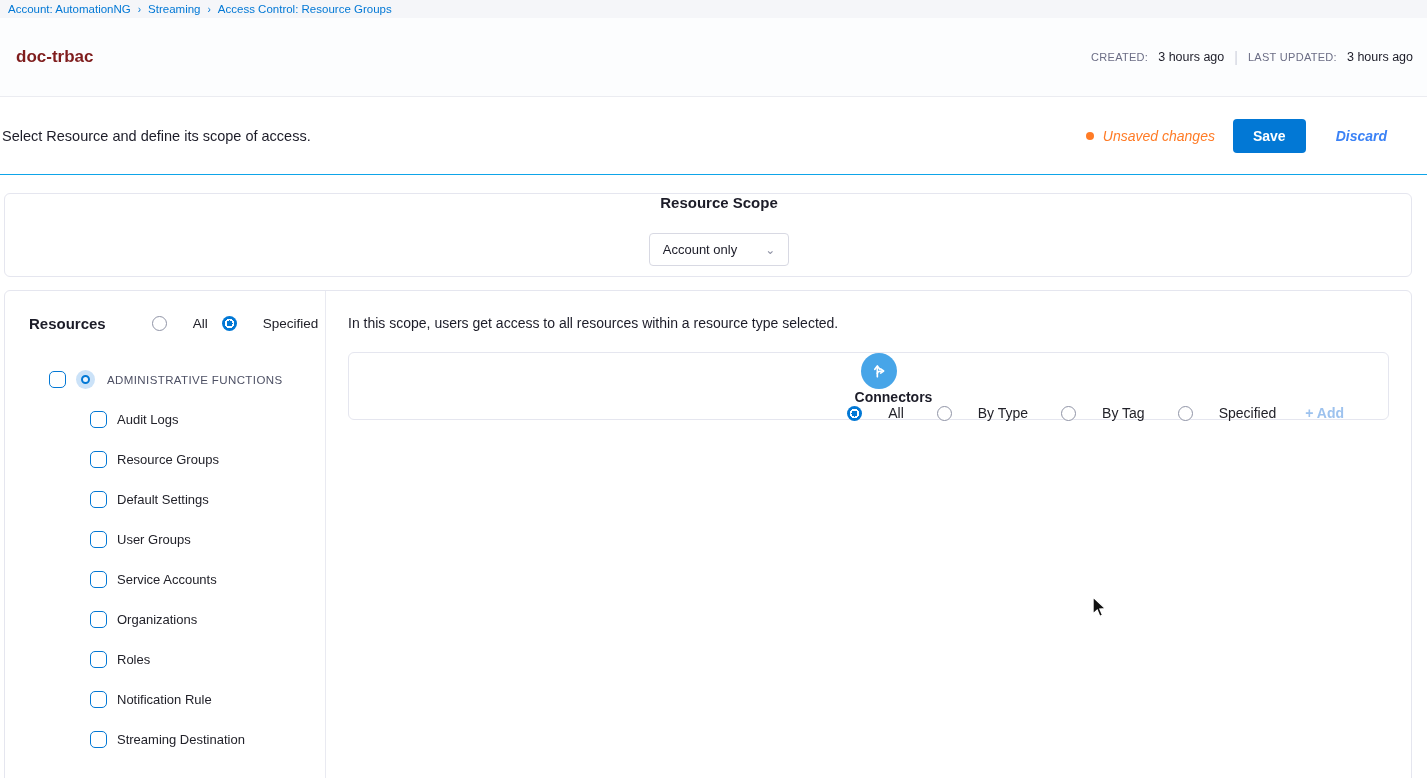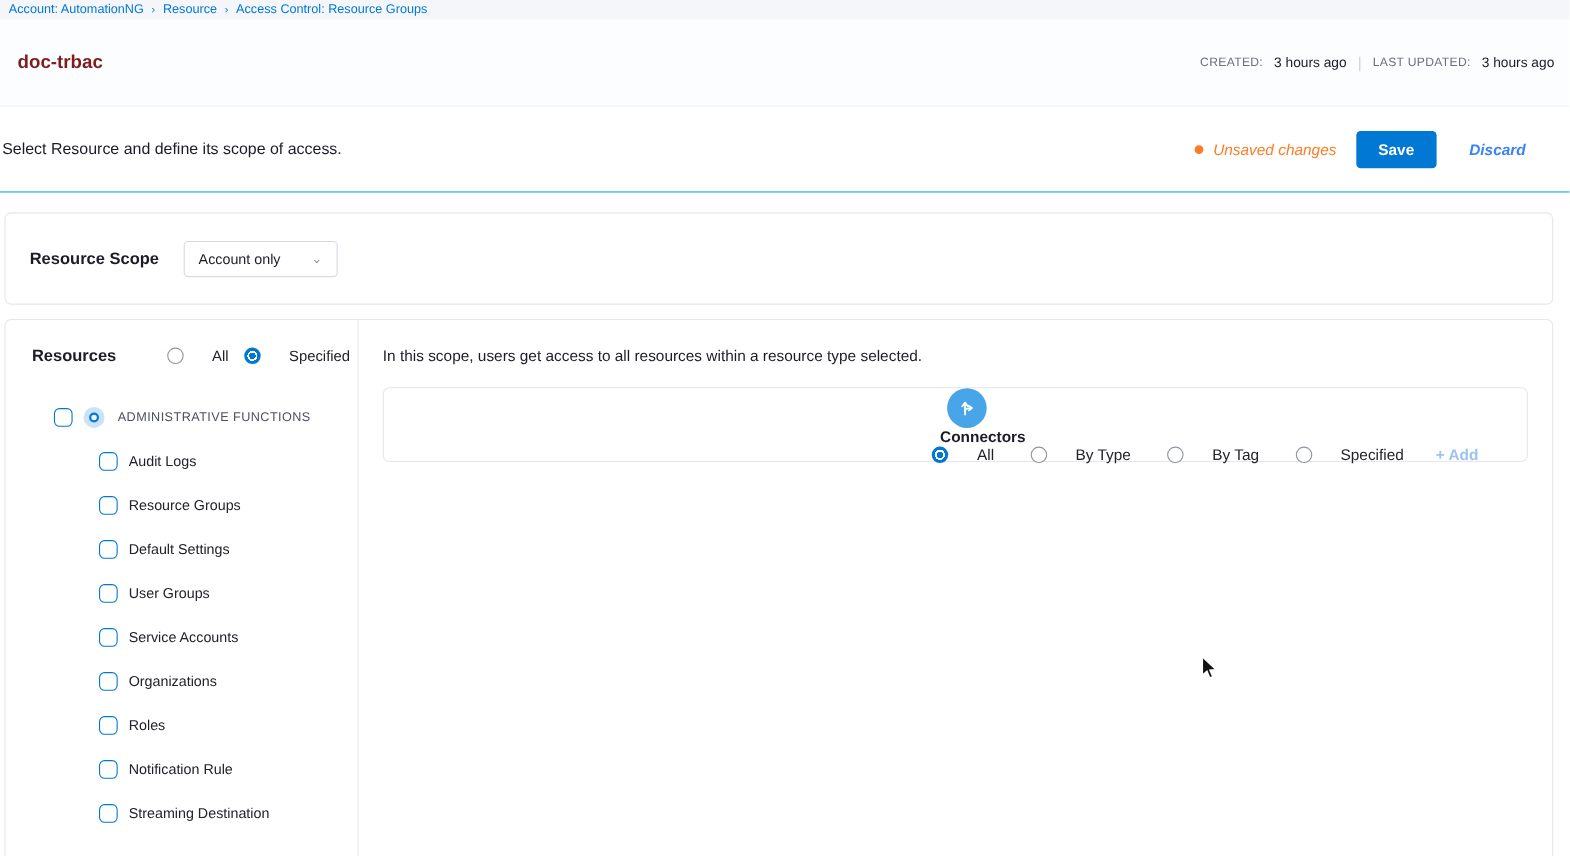--- a/index.html
+++ b/index.html
@@ -31,21 +31,21 @@
   .unsaved-dot { width:8px; height:8px; border-radius:50%; background:#ff7b26; }
   .btn-save { background:#0278d5; color:#fff; font-size:14px; font-weight:bold;
     border:none; border-radius:4px; padding:9px 20px; cursor:pointer;
     font-family:"Liberation Sans","DejaVu Sans",sans-serif; }
   .btn-discard { background:transparent; border:none; color:#3b82f6; font-size:14px;
     font-weight:bold; cursor:pointer; padding:9px 12px;
     font-family:"Liberation Sans","DejaVu Sans",sans-serif;font-style:italic; }
 
   
   .scope-card { margin:18px 15px 0 4px; height:84px; border:1px solid #e5e6ef;
-    border-radius:6px; background:#fff; display:flex; align-items:center; padding-left:22px; gap:22px; }
+    border-radius:6px; background:#fff; display:flex; align-items:center; padding-left:22px; gap:22px;flex-direction:column; }
   .scope-label { font-size:15px; font-weight:bold; color:#1c1c28; }
   .scope-select { display:inline-flex; align-items:center; gap:28px; border:1px solid #d8d9e3;
     border-radius:4px; background:#fff; padding:8px 13px; font-size:13px; font-weight:500;
     color:#1c1c28; cursor:pointer; font-family:"Liberation Sans","DejaVu Sans",sans-serif; }
   .chevron { color:#8f92a5; font-size:12px; line-height:8px; }
 
   
   .res-card { margin:13px 15px 0 4px; height:520px; border:1px solid #e5e6ef;
     border-radius:6px; background:#fff; display:flex; }
   .res-left { width:321px; border-right:1px solid #e9eaf1; flex-shrink:0; }
@@ -82,21 +82,21 @@
   .add-link { color:#9dc2ee; font-size:14px; font-weight:bold; text-decoration:none; cursor:pointer; margin-left:-4px; }
 
   .cursor { position:absolute; left:1088px; top:595px; pointer-events:none; }
 </style>
 </head>
 <body>
 
 <div class="crumb-bar">
   <a>Account: AutomationNG</a>
   <span class="crumb-sep">›</span>
-  <a>Resource</a>
+  <a>Streaming</a>
   <span class="crumb-sep">›</span>
   <a>Access Control: Resource Groups</a>
 </div>
 
 <div class="page-header">
   <div class="page-title">doc-trbac</div>
   <div class="header-meta">
     <span class="meta-label">CREATED:</span>
     <span class="meta-value">3 hours ago</span>
     <span class="meta-sep">|</span>

